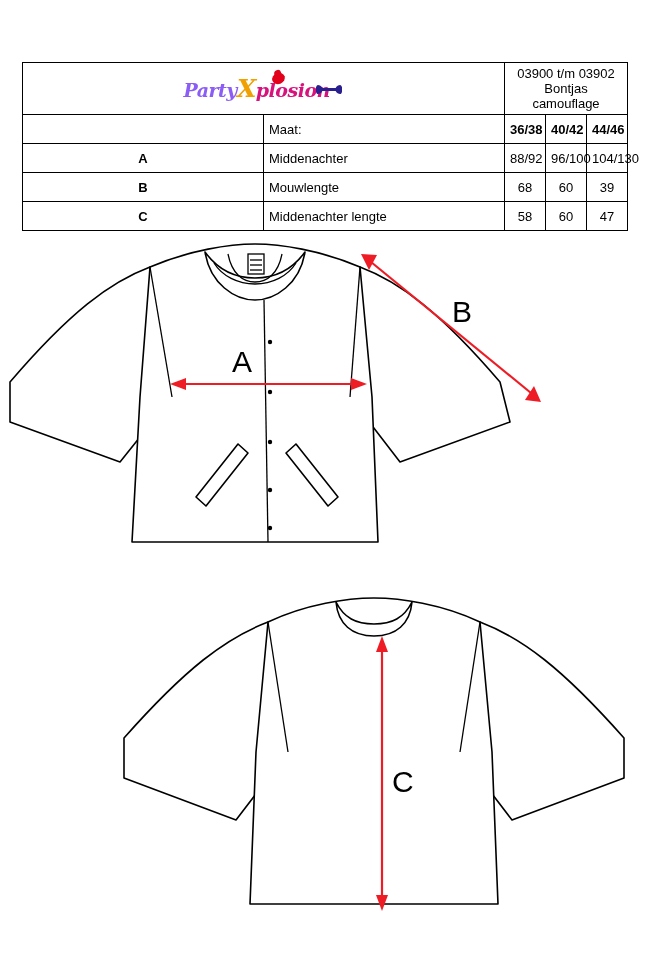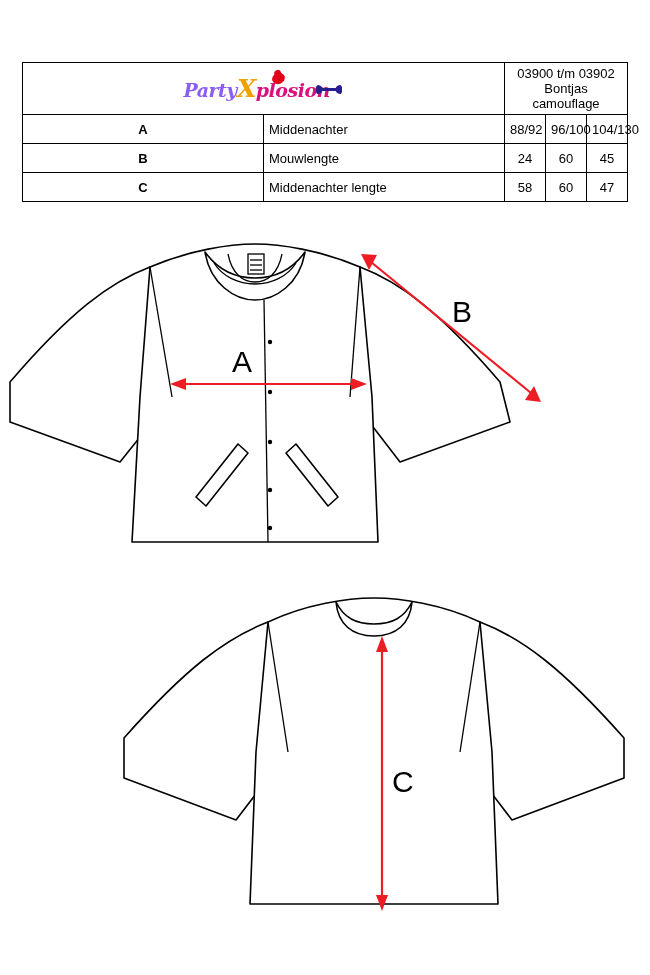--- a/index.html
+++ b/index.html
@@ -136,35 +136,42 @@
             <svg class="logo-ribbon" viewBox="0 0 26 13">
               <path d="M2 2 C 8 2, 8 11, 2 11 C -1 11, -1 2, 2 2 Z" fill="#2a1f8f"></path>
               <path d="M24 2 C 18 2, 18 11, 24 11 C 27 11, 27 2, 24 2 Z" fill="#2a1f8f"></path>
               <path d="M6 6.5 L20 6.5" stroke="#2a1f8f" stroke-width="3"></path>
             </svg>
           </div>
         </td>
         <td class="title-cell col-size" colspan="3">03900 t/m 03902 Bontjas camouflage</td>
       </tr>
 
+      <tr class="sizes-head">
+        <td class="col-letter"></td>
+        <td class="col-label maat-cell">Maat:</td>
+        <td class="col-size">36/38</td>
+        <td class="col-size">40/42</td>
+        <td class="col-size">44/46</td>
+      </tr>
 
       <tr>
         <td class="col-letter">A</td>
         <td class="col-label">Middenachter</td>
         <td class="col-size">88/92</td>
         <td class="col-size">96/100</td>
         <td class="col-size">104/130</td>
       </tr>
 
       <tr>
         <td class="col-letter">B</td>
         <td class="col-label">Mouwlengte</td>
-        <td class="col-size">24</td>
+        <td class="col-size">68</td>
         <td class="col-size">60</td>
-        <td class="col-size">45</td>
+        <td class="col-size">39</td>
       </tr>
 
       <tr>
         <td class="col-letter">C</td>
         <td class="col-label">Middenachter lengte</td>
         <td class="col-size">58</td>
         <td class="col-size">60</td>
         <td class="col-size">47</td>
       </tr>
     </tbody>

